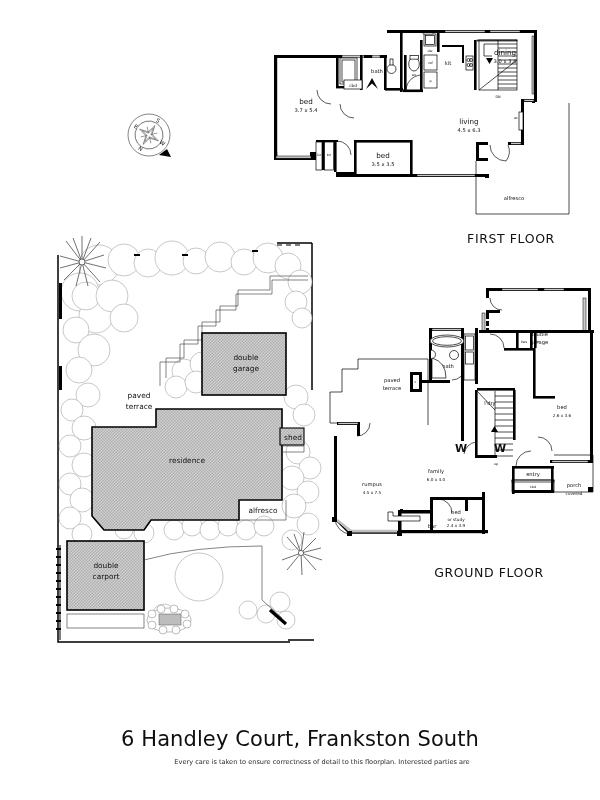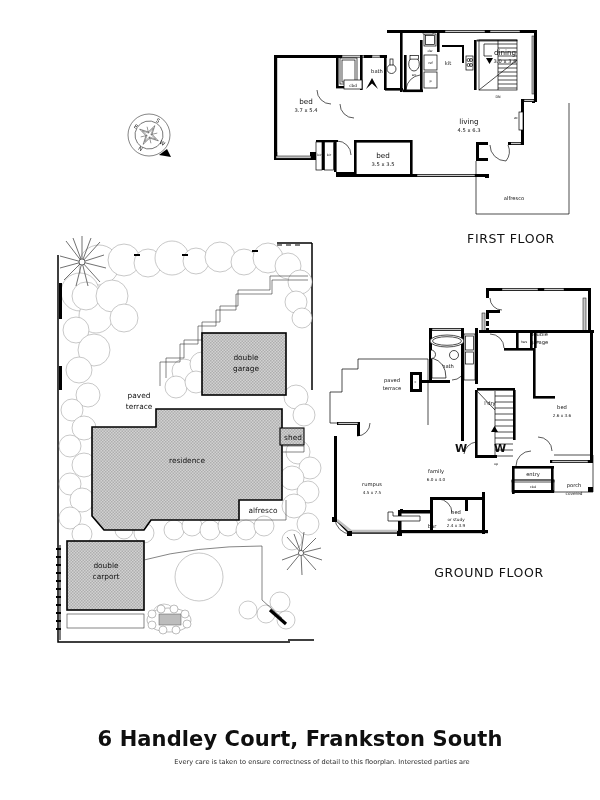--- a/index.html
+++ b/index.html
@@ -23,21 +23,21 @@
   .win{fill:#c9c9c9;stroke:#000;stroke-width:.5;}
   .fix{fill:#fff;stroke:#000;stroke-width:.7;}
   .veg{fill:#fff;stroke:#9a9a9a;stroke-width:.55;}
   .veg2{fill:#fff;stroke:#7d7d7d;stroke-width:.5;}
   .grayfill{fill:url(#stip);stroke:#000;stroke-width:1.6;}
   .grayfill2{fill:url(#stip);stroke:#000;stroke-width:1.1;}
   .boundary{fill:none;stroke:#000;stroke-width:1.5;}
   .door{fill:none;stroke:#000;stroke-width:.65;}
   #title{
     position:absolute;left:0;right:0;top:727px;text-align:center;
-    font-size:21px;font-weight:700;letter-spacing:.1px;color:#0f0f0f;
+    font-size:21px;font-weight:400;letter-spacing:.1px;color:#0f0f0f;
   }
   #disc{
     position:absolute;left:0;right:0;top:757px;text-align:center;
     font-size:6.6px;line-height:1.55;color:#2a2a2a;margin-left:44px;
   }
 </style>
 </head>
 <body>
 
 <div id="stage">

